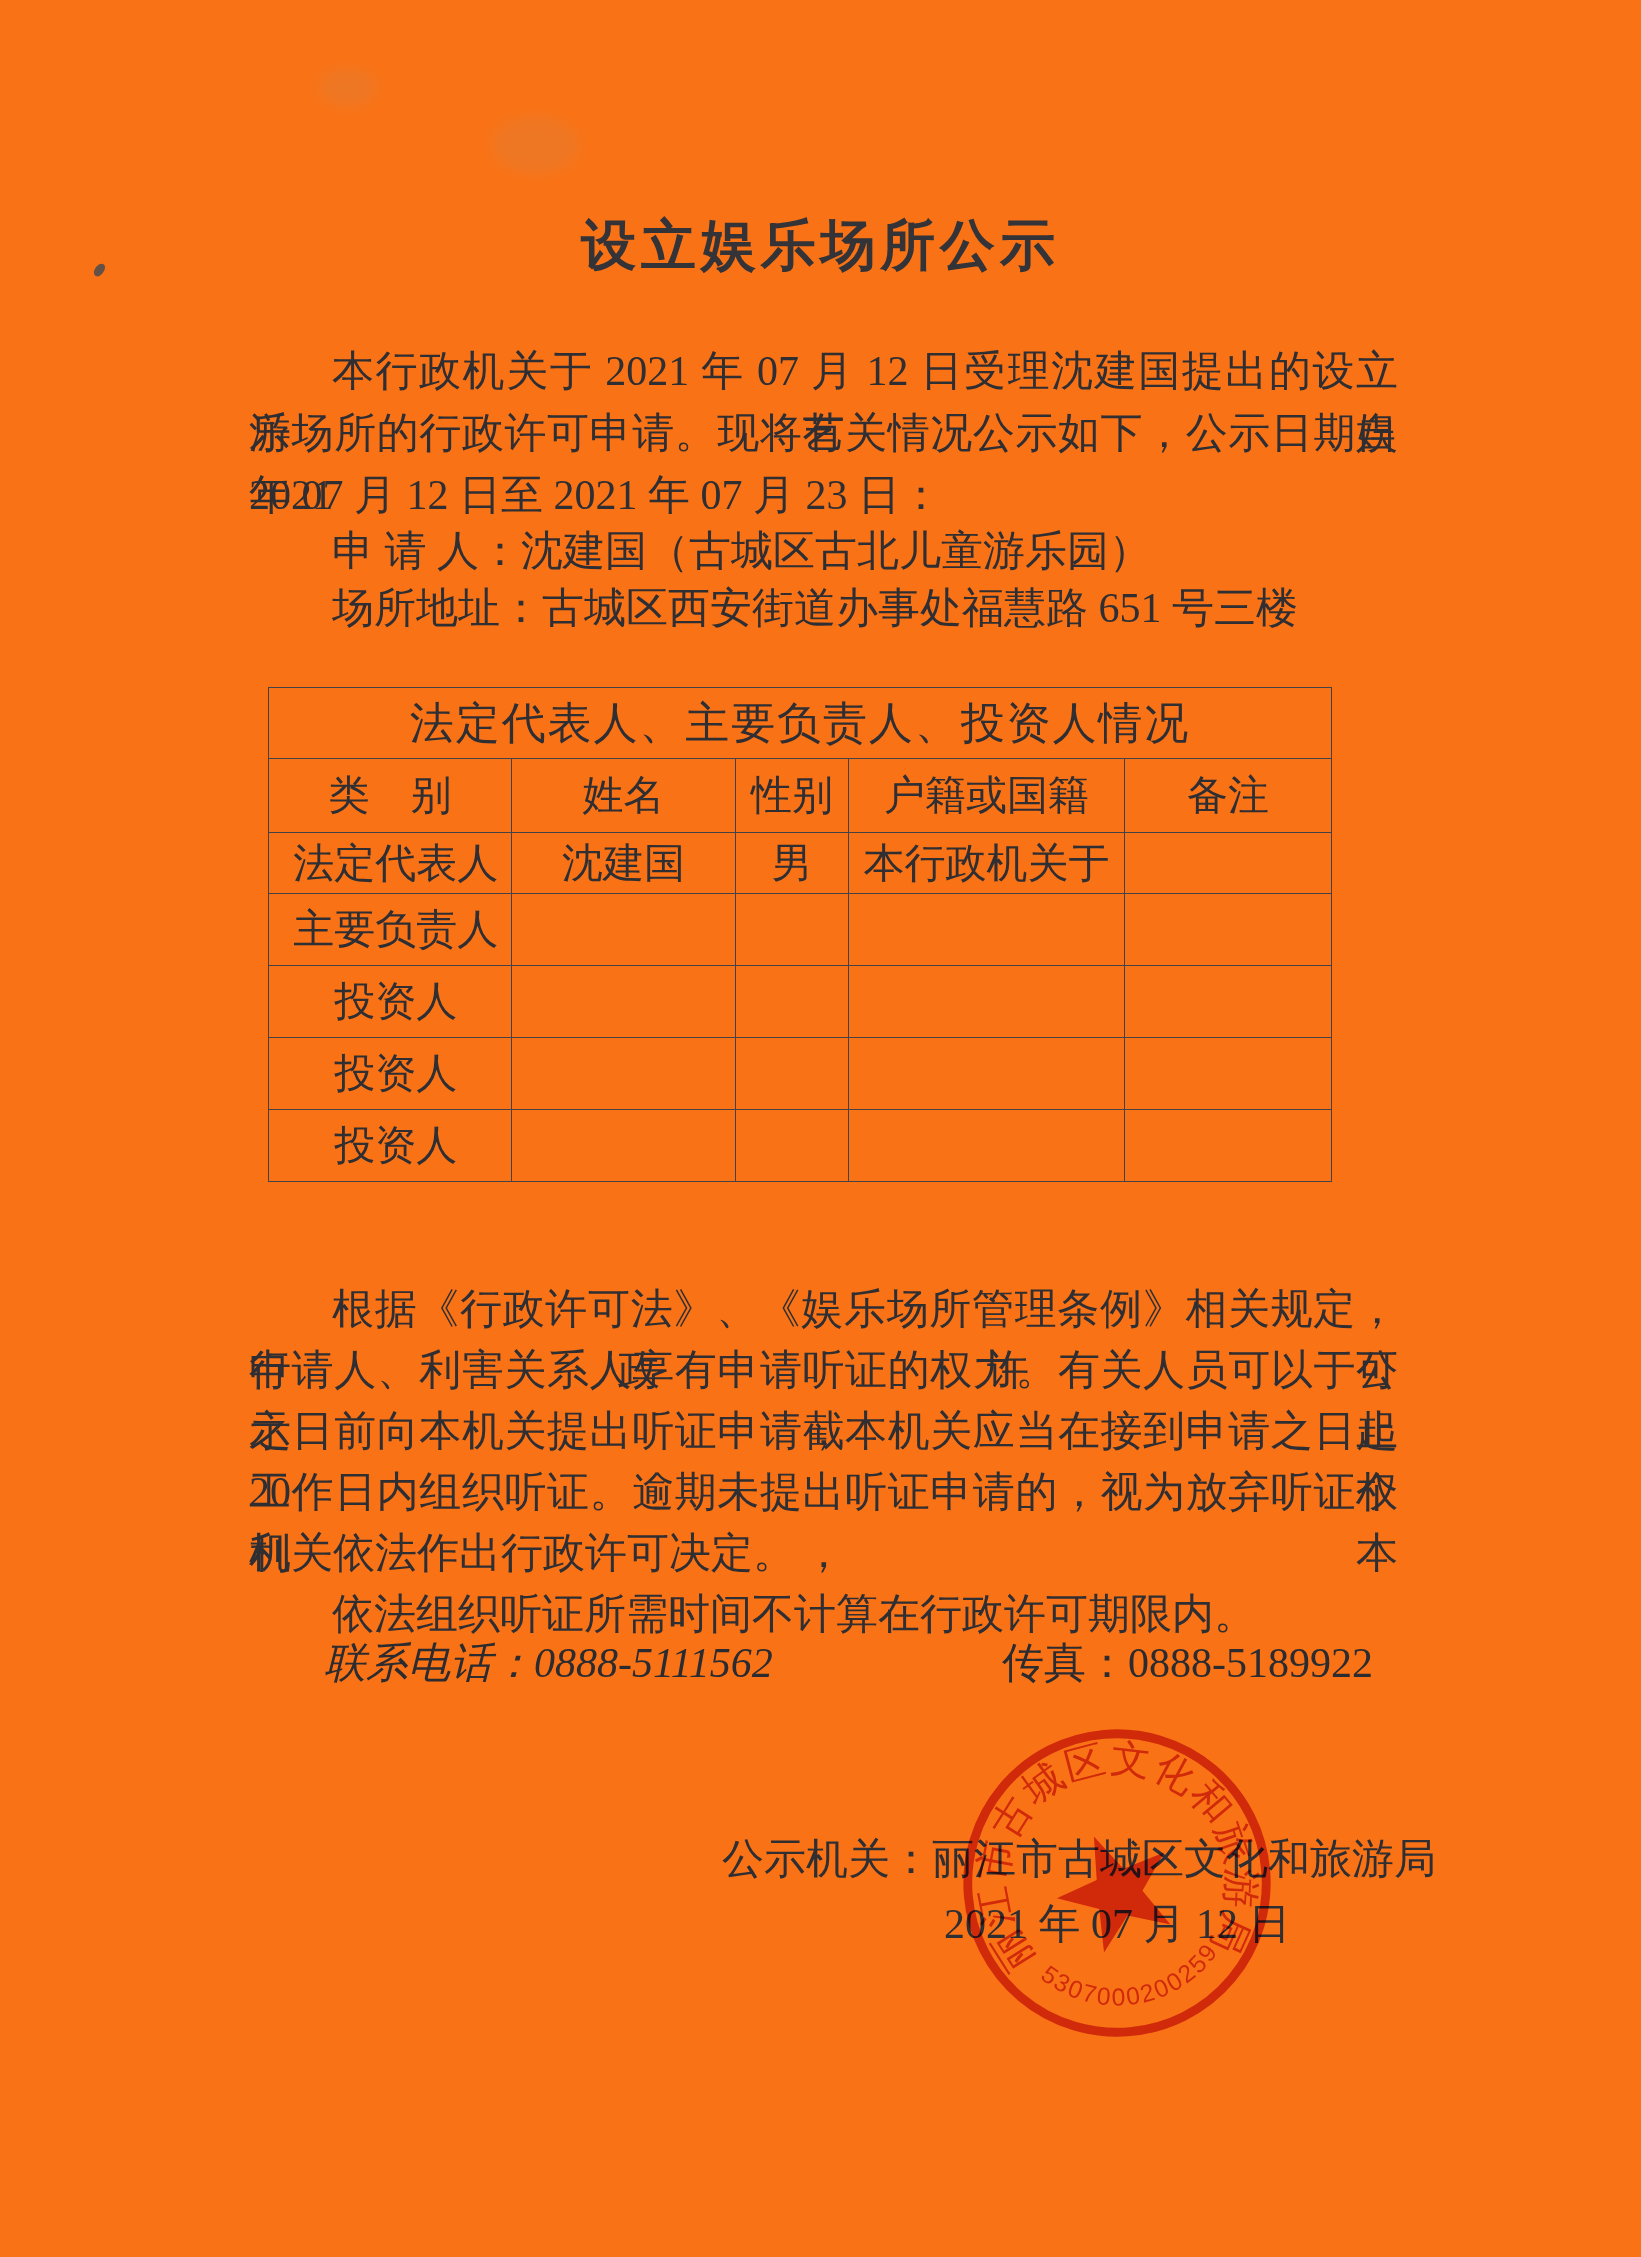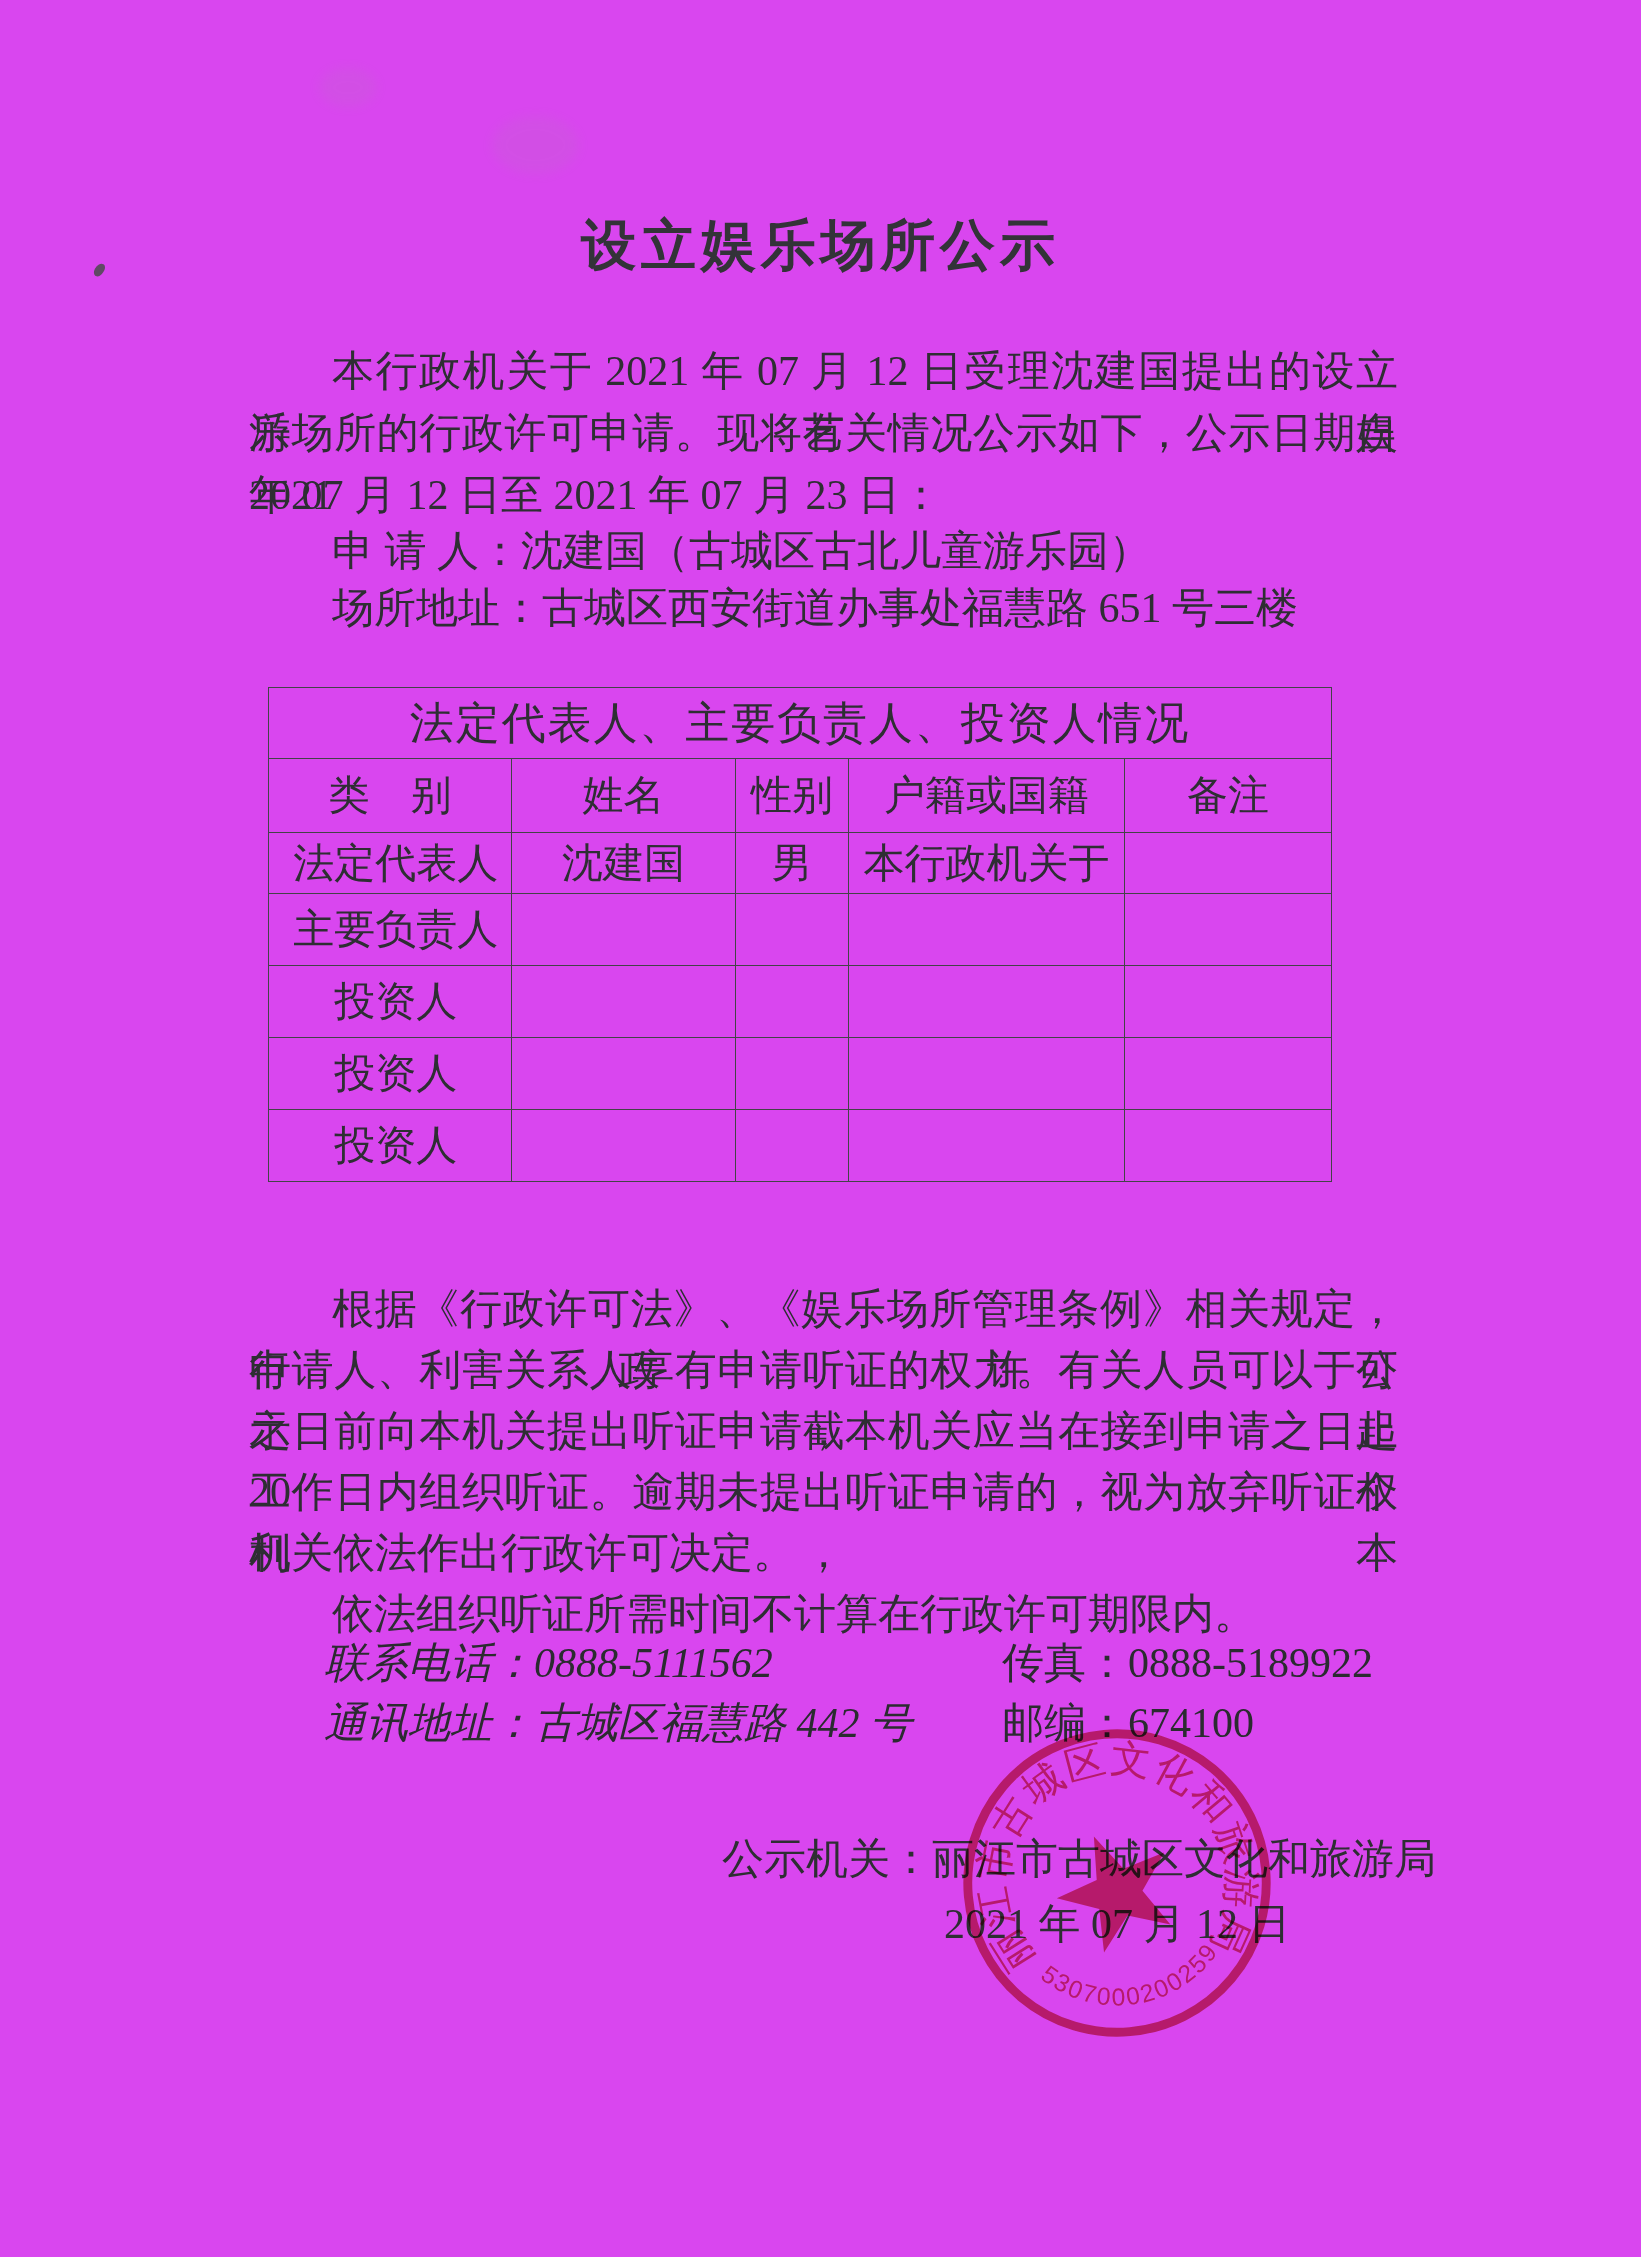--- a/index.html
+++ b/index.html
@@ -3,21 +3,21 @@
 <meta charset="utf-8">
 <style>
   html,body{margin:0;padding:0;}
   body{
     width:1641px;height:2257px;
     background:#f6f6f4;
     font-family:"Liberation Serif","DejaVu Serif",serif;
   }
   .page{
     position:relative;width:1641px;height:2257px;
-    background:#d946ef;color:#2b2b30;overflow:hidden;
+    background:#f97316;color:#2b2b30;overflow:hidden;
   }
   
   .smudge{position:absolute;background:#9a9a96;border-radius:50%;filter:blur(5.8px);opacity:.10;}
   .speck{position:absolute;width:8.7px;height:13.5px;background:#4a4a4c;border-radius:60% 40% 55% 45%;transform:rotate(28deg);opacity:.85;}
 
   .doc-title{
     position:absolute;left:0;top:209px;width:1641px;
     text-align:center;
     font-family:"Liberation Sans","DejaVu Sans",sans-serif;
     font-weight:bold;font-size:55px;letter-spacing:4.8px;color:#333338;
@@ -145,24 +145,20 @@
     <div class="line j">之日前向本机关提出听证申请，本机关应当在接到申请之日起 20 个</div>
     <div class="line j">工作日内组织听证。逾期未提出听证申请的，视为放弃听证权利，本</div>
     <div class="line">机关依法作出行政许可决定。</div>
     <div class="line indent">依法组织听证所需时间不计算在行政许可期限内。</div>
   </div>
 
   <div class="contact-line" style="top:1634px;">
     <span class="c1">联系电话：0888-5111562</span>
     <span class="c2">传真：0888-5189922</span>
   </div>
-  <div class="contact-line" style="top:1694px;">
-    <span class="c1">通讯地址：古城区福慧路 442 号</span>
-    <span class="c2">邮编：674100</span>
-  </div>
 
   <div class="authority">公示机关：丽江市古城区文化和旅游局</div>
   <div class="date">2021 年 07 月 12 日</div>
 
   <svg class="seal" viewBox="0 0 340 340">
     <g fill="#d24b63" stroke="none">
       <circle cx="170" cy="170" r="151" fill="none" stroke="#d24b63" stroke-width="9"></circle>
       <polygon points="150.8,121.0 177.7,156.2 220.2,143.5 195.0,180.0 220.2,216.5 177.7,203.8 150.8,239.0 149.8,194.7 108.0,180.0 149.8,165.3"></polygon>
       <defs>
         <path id="arcTop" d="M 84.2,242 A 112,112 0 1 1 255.8,242" fill="none"></path>

